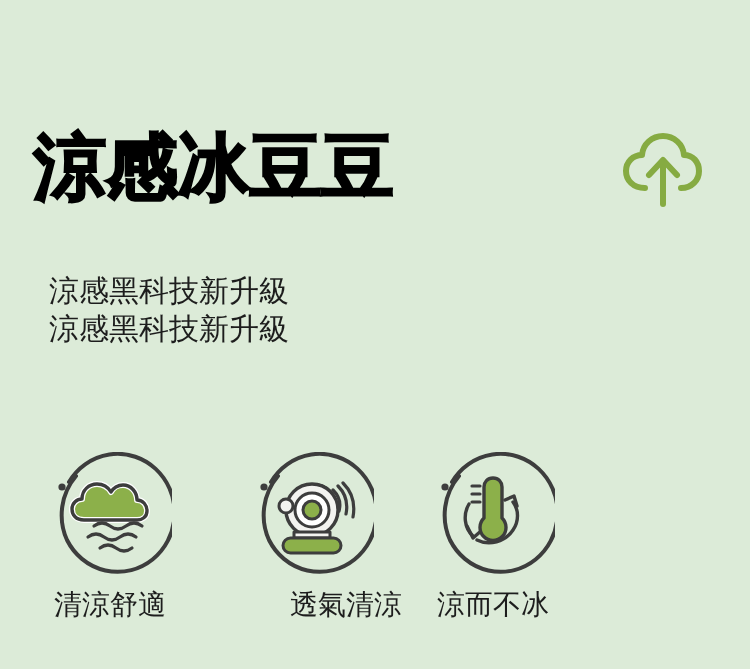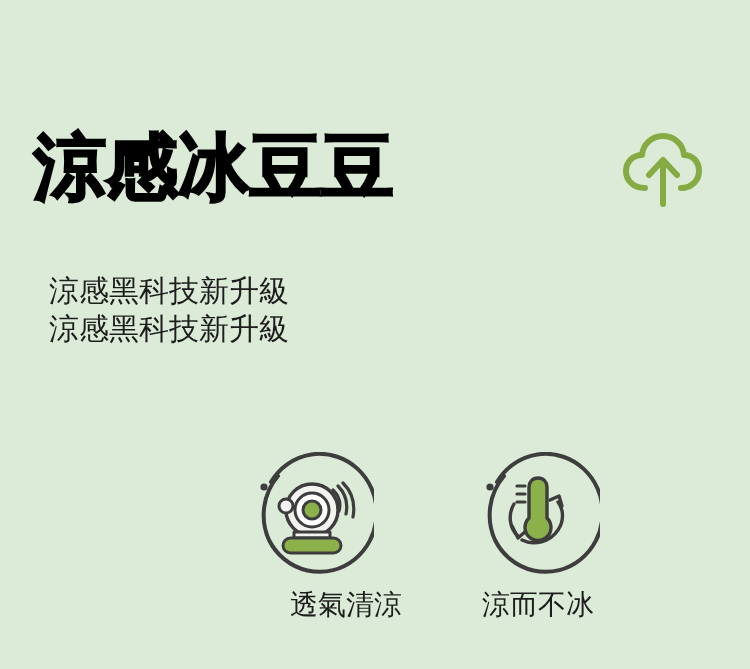--- a/index.html
+++ b/index.html
@@ -73,21 +73,21 @@
     height: 190px;
   }
   .feature {
     position: absolute;
     top: 0;
     width: 180px;
     text-align: center;
   }
   .feature-1 { left: 20px; }
   .feature-2 { left: 222px; text-align: right; }
-  .feature-3 { left: 448px; }
+  .feature-3 { left: 403px; }
 
   .feature-icon {
     width: 124px;
     height: 124px;
     margin: 0 auto;
     display: block;
   }
   .feature-label {
     margin-top: 12px;
     font-size: 28px;
@@ -115,20 +115,40 @@
     </span>
   </div>
 
   <div class="subtitle-block">
     <div class="subtitle-line">涼感黑科技新升級</div>
     <div class="subtitle-line">涼感黑科技新升級</div>
   </div>
 
   <div class="features">
 
+    <div class="feature feature-1">
+      <span class="feature-icon">
+        <svg viewBox="0 0 124 124" width="124" height="124" aria-hidden="true">
+          <path d="M21 30 A57 59 0 1 1 19 88 A57 59 0 0 1 28 24" fill="none" stroke="#3d3d3d" stroke-width="4" stroke-linecap="round"></path>
+          <circle cx="14" cy="35" r="3.6" fill="#3d3d3d"></circle>
+          <path d="M36 68 C28 68 24 63 24 57 C24 51 29 47 34 47
+                   C34 38 41 32 49 32 C55 32 60 35 63 40
+                   C65 36 70 33 75 33 C83 33 89 40 89 48
+                   C95 48 99 53 99 59 C99 65 94 68 89 68 Z" fill="#8cb04a" stroke="#ffffff" stroke-width="6" stroke-linejoin="round"></path>
+          <path d="M36 68 C28 68 24 63 24 57 C24 51 29 47 34 47
+                   C34 38 41 32 49 32 C55 32 60 35 63 40
+                   C65 36 70 33 75 33 C83 33 89 40 89 48
+                   C95 48 99 53 99 59 C99 65 94 68 89 68 Z" fill="none" stroke="#3d3d3d" stroke-width="3.4" stroke-linejoin="round"></path>
+          <path d="M46 74 Q54 68 62 74 Q70 80 78 74 Q86 68 94 74" fill="none" stroke="#3d3d3d" stroke-width="3.2" stroke-linecap="round"></path>
+          <path d="M40 85 Q48 79 56 85 Q64 91 72 85 Q80 79 88 85" fill="none" stroke="#3d3d3d" stroke-width="3.2" stroke-linecap="round"></path>
+          <path d="M52 96 Q60 90 68 96 Q76 102 84 96" fill="none" stroke="#3d3d3d" stroke-width="3.2" stroke-linecap="round"></path>
+        </svg>
+      </span>
+      <div class="feature-label">清涼舒適</div>
+    </div>
 
     <div class="feature feature-2">
       <span class="feature-icon">
         <svg viewBox="0 0 124 124" width="124" height="124" aria-hidden="true">
           <path d="M21 30 A57 59 0 1 1 19 88 A57 59 0 0 1 28 24" fill="none" stroke="#3d3d3d" stroke-width="4" stroke-linecap="round"></path>
           <circle cx="14" cy="35" r="3.6" fill="#3d3d3d"></circle>
           <path d="M52 36 C62 30 76 32 82 42 L66 56 Z" fill="#8cb04a" stroke="#3d3d3d" stroke-width="3" stroke-linejoin="round"></path>
           <circle cx="62" cy="58" r="26" fill="#f3f3f0" stroke="#3d3d3d" stroke-width="3.4"></circle>
           <circle cx="62" cy="58" r="17" fill="#ffffff" stroke="#3d3d3d" stroke-width="3"></circle>
           <circle cx="62" cy="58" r="9" fill="#8cb04a" stroke="#3d3d3d" stroke-width="3"></circle>

